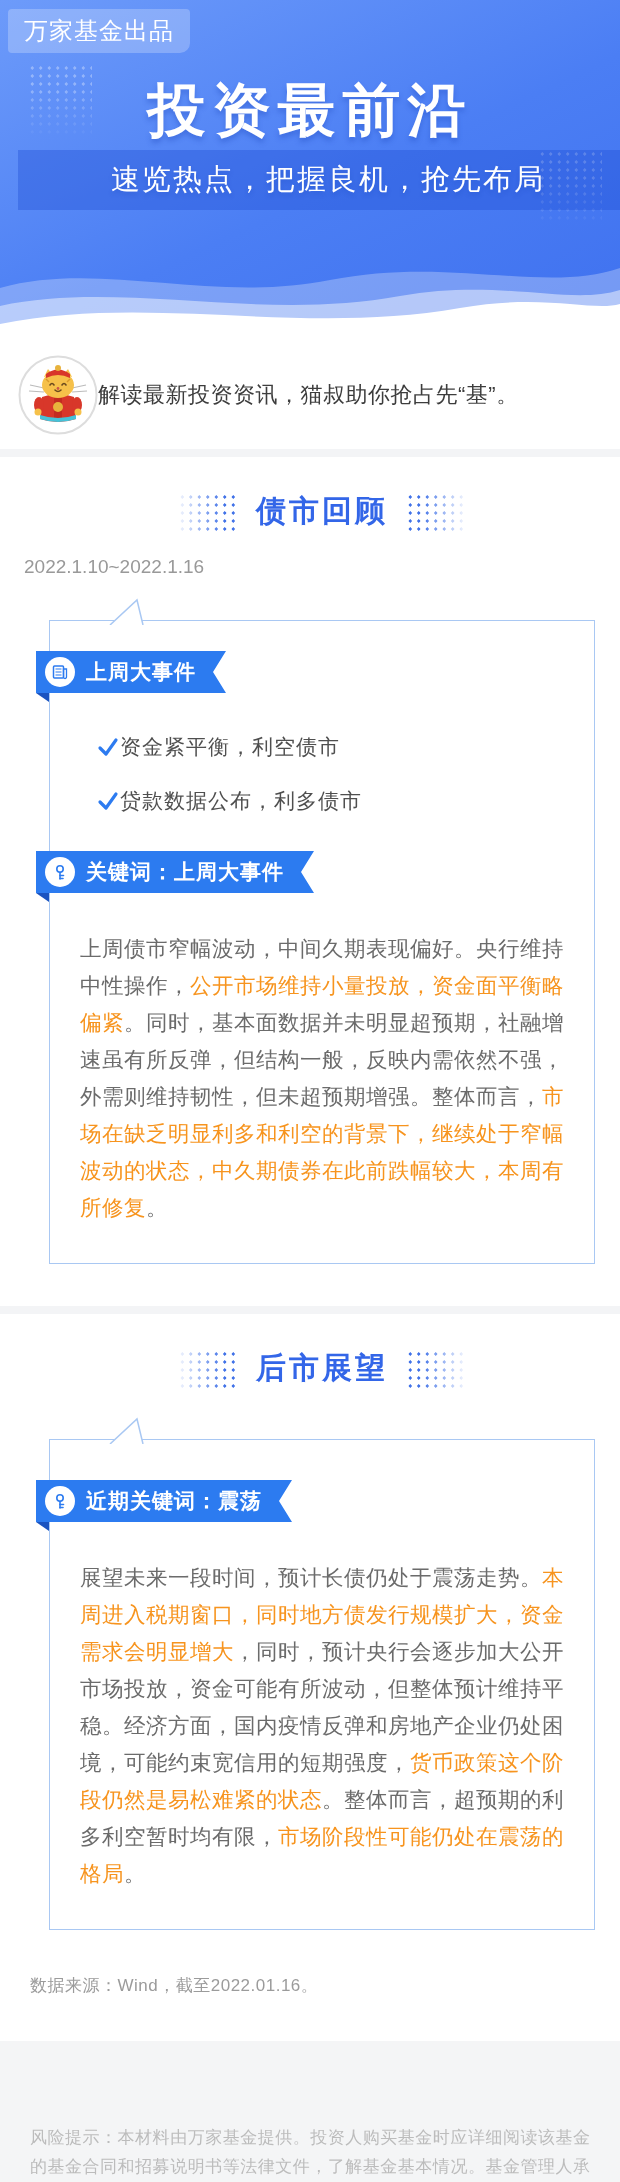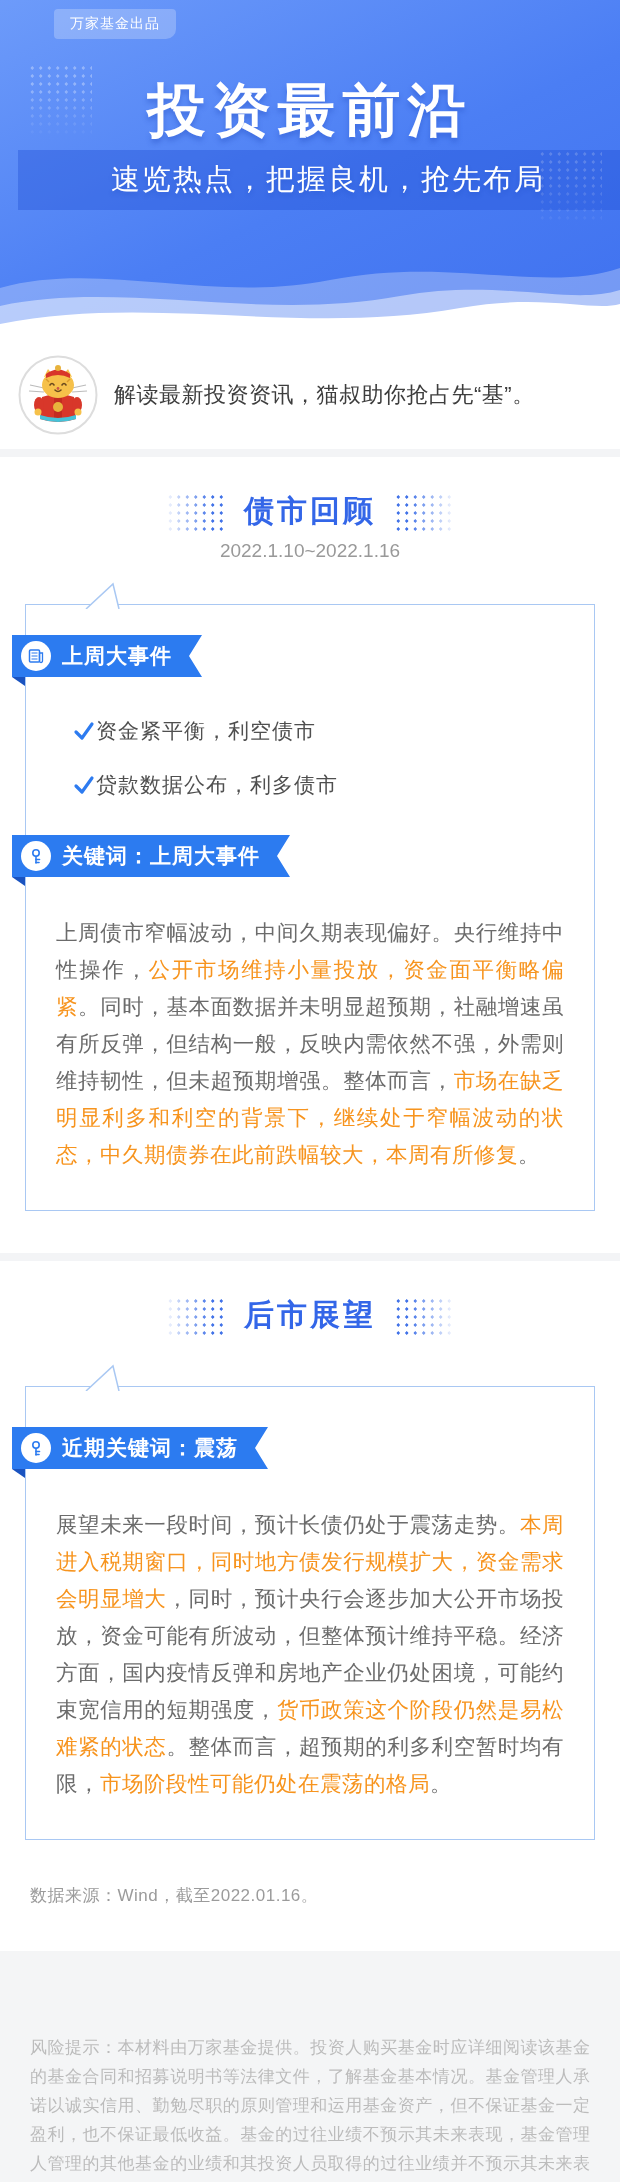--- a/index.html
+++ b/index.html
@@ -13,21 +13,21 @@
   
   .hero {
     position:relative; height:335px;
     background:linear-gradient(155deg,#6D9BFA 0%,#4B7EF4 55%,#3F71EF 100%);
     overflow:hidden;
   }
   .publisher {
     position:absolute; top:9px; left:8px;
     padding:6px 16px; border-radius:4px 4px 10px 4px;
     background:rgba(255,255,255,0.24);
-    color:#fff; font-size:14px; letter-spacing:1px;margin-left:46px;
+    color:#fff; font-size:24px; letter-spacing:1px;
   }
   .hero-title {
     position:absolute; top:72px; left:0; width:100%;
     text-align:center; color:#fff; font-size:58px; font-weight:bold;
     letter-spacing:7px; text-shadow:0 4px 5px rgba(28,70,185,0.35);
   }
   .hero-band {
     position:absolute; top:150px; left:18px; width:100%; height:60px;
     background:rgba(32,78,214,0.38);
     display:flex; align-items:center; justify-content:center;
@@ -41,34 +41,34 @@
     background-size:8.5px 8px;
   }
   .hero-dots { position:absolute; width:64px; height:76px; color:#ffffff; opacity:0.32; }
   .hero-dots.left  { top:64px; left:28px;
     -webkit-mask-image:linear-gradient(to bottom,#000 30%,transparent); mask-image:linear-gradient(to bottom,#000 30%,transparent); }
   .hero-dots.right { top:150px; right:18px;
     -webkit-mask-image:linear-gradient(to bottom,#000 40%,transparent); mask-image:linear-gradient(to bottom,#000 40%,transparent); }
   .hero-waves { position:absolute; bottom:-1px; left:0; width:620px; height:100px; display:block; }
 
   
-  .intro { display:flex; align-items:center; gap:16px; padding:20px 24px 14px 18px; }
+  .intro { display:flex; align-items:center; gap:0; padding:20px 24px 14px 18px; }
   .avatar { width:80px; height:80px; flex:0 0 80px; }
   .intro-text { font-size:22px; color:#3d3d3d; font-weight:500; letter-spacing:0.5px; line-height:32px; }
 
   .divider { height:8px; background:#F3F4F6; }
 
   
-  section { padding-top:34px; }
+  section { padding-top:34px;padding-left:24px; }
   .sec-header { display:flex; align-items:center; justify-content:center; gap:18px; }
   .sec-title { color:#3366E8; font-size:30px; font-weight:bold; letter-spacing:3px; }
   .sec-dots { width:60px; height:38px; color:#4273E8; }
   .sec-dots.fade-left  { -webkit-mask-image:linear-gradient(to left,#000 25%,rgba(0,0,0,0.05)); mask-image:linear-gradient(to left,#000 25%,rgba(0,0,0,0.05)); }
   .sec-dots.fade-right { -webkit-mask-image:linear-gradient(to right,#000 25%,rgba(0,0,0,0.05)); mask-image:linear-gradient(to right,#000 25%,rgba(0,0,0,0.05)); }
-  .date { text-align:center; color:#999; font-size:19px; margin-top:8px; }
+  .date { color:#999; font-size:19px; margin-top:24px; }
 
   
   .card {
     position:relative; margin:42px 25px 0 25px;
     border:1.5px solid #A9C8F3; border-radius:0;
     background:#fff; padding:30px 30px 36px 30px;
   }
   .tail { position:absolute; top:-23px; left:58px; width:38px; height:27px; }
 
   .ribbon-wrap { position:relative; display:inline-block; margin-left:-44px; }

